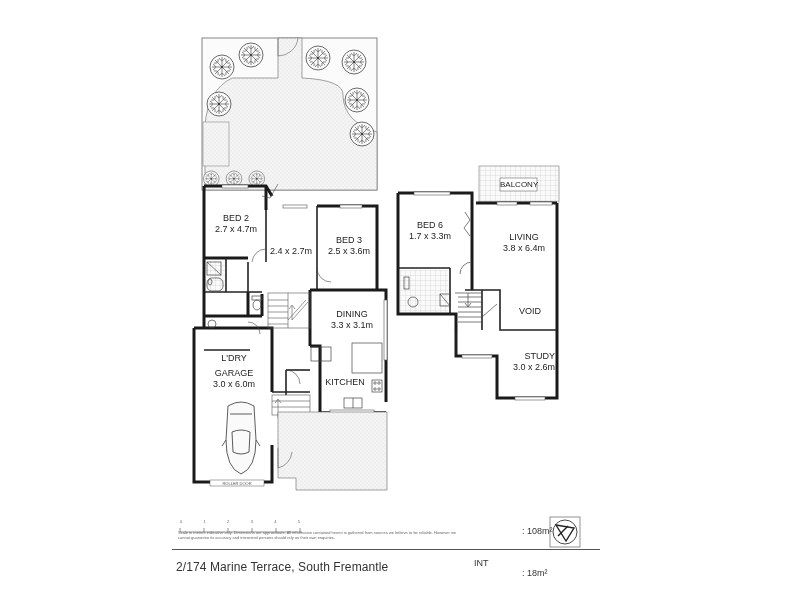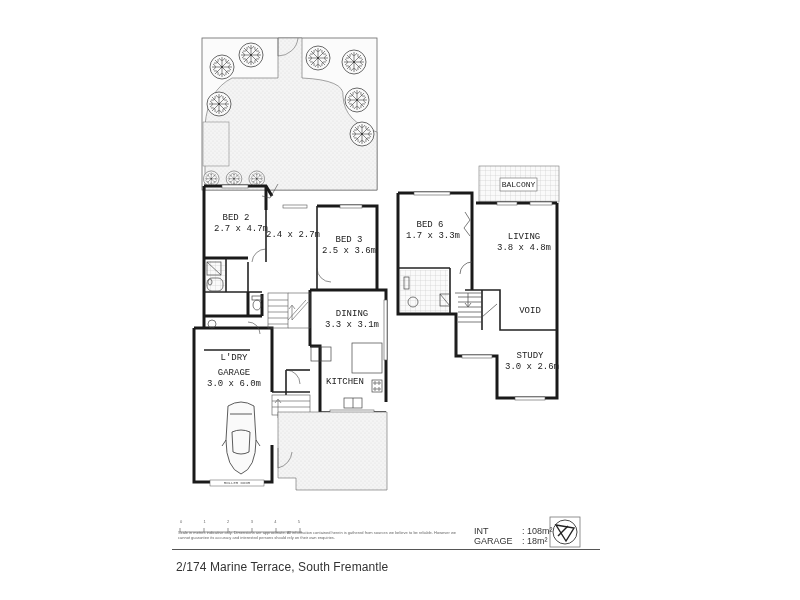--- a/index.html
+++ b/index.html
@@ -1,23 +1,23 @@
 <!DOCTYPE html>
 <html><head>
 <meta charset="utf-8">
 <style>
   html, body { margin:0; padding:0; background:#ffffff; }
   body { width:800px; height:600px; position:relative; overflow:hidden; font-family:"Liberation Sans", sans-serif; color:#222; }
   #plan { position:absolute; left:0; top:0; }
-  .room-label { position:absolute; text-align:center; font-size:9px; line-height:11px; color:#222; white-space:nowrap;font-family:Liberation Mono, monospace; }
+  .room-label { position:absolute; text-align:center; font-size:9px; line-height:11px; color:#222; white-space:nowrap; }
   .footer-line { position:absolute; left:172px; width:428px; height:1px; background:#555; }
   .disclaimer { position:absolute; left:178px; top:530px; width:290px; font-size:4px; line-height:5px; color:#666; }
   .area-table { position:absolute; left:474px; top:526px; font-size:9px; line-height:10px; color:#333; }
   .area-row { display:flex; }
-  .area-key { width:48px; }
+  .area-key { width:48px;margin-top:32px; }
   .address { position:absolute; left:176px; top:560px; font-size:12px; color:#333; letter-spacing:0.1px; }
   .scale-labels { position:absolute; left:180px; top:519px; width:120px; display:flex; justify-content:space-between; font-size:4px; color:#666; }
 </style>
 </head>
 <body>
 
 <svg id="plan" width="800" height="600" viewBox="0 0 800 600" xmlns="http://www.w3.org/2000/svg">
   <defs>
     <pattern id="pave" width="4" height="4" patternUnits="userSpaceOnUse">
       <rect width="4" height="4" fill="#f4f4f4"></rect>
@@ -197,21 +197,21 @@
     <circle cx="565" cy="532" r="12" fill="none" stroke="#333" stroke-width="0.9"></circle>
     <path d="M556 525 L574 528 L566 541 Z" fill="none" stroke="#222" stroke-width="1.4"></path>
     <path d="M558 536 L568 526" stroke="#222" stroke-width="1.4"></path>
   </g>
 </svg>
 
 <div class="room-label" style="left:214px;top:213px;width:44px;">
   <div>BED 2</div>
   <div>2.7 x 4.7m</div>
 </div>
-<div class="room-label" style="left:266px;top:230px;width:50px;">
+<div class="room-label" style="left:266px;top:246px;width:50px;">
   <div>2.4 x 2.7m</div>
 </div>
 <div class="room-label" style="left:320px;top:235px;width:58px;">
   <div>BED 3</div>
   <div>2.5 x 3.6m</div>
 </div>
 <div class="room-label" style="left:322px;top:309px;width:60px;">
   <div>DINING</div>
   <div>3.3 x 3.1m</div>
 </div>
@@ -229,26 +229,26 @@
 
 <div class="room-label" style="left:500px;top:179px;width:37px;font-size:8px;">
   <div>BALCONY</div>
 </div>
 <div class="room-label" style="left:406px;top:220px;width:48px;">
   <div>BED 6</div>
   <div>1.7 x 3.3m</div>
 </div>
 <div class="room-label" style="left:494px;top:232px;width:60px;">
   <div>LIVING</div>
-  <div>3.8 x 4.8m</div>
+  <div>3.8 x 6.4m</div>
 </div>
 <div class="room-label" style="left:510px;top:306px;width:40px;">
   <div>VOID</div>
 </div>
-<div class="room-label" style="left:505px;top:351px;width:50px;">
+<div class="room-label" style="left:505px;top:351px;width:50px;text-align:right;">
   <div>STUDY</div>
   <div>3.0 x 2.6m</div>
 </div>
 
 <div class="scale-labels">
   <span>0</span>
   <span>1</span>
   <span>2</span>
   <span>3</span>
   <span>4</span>

